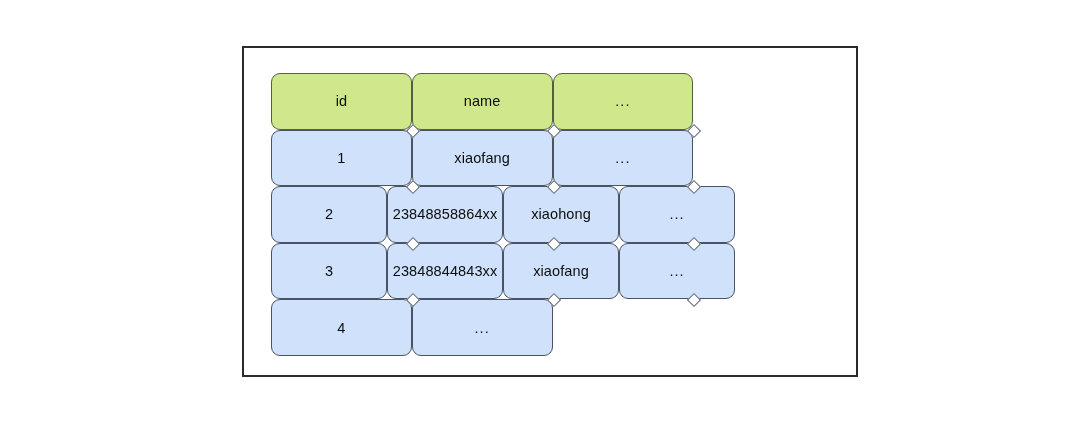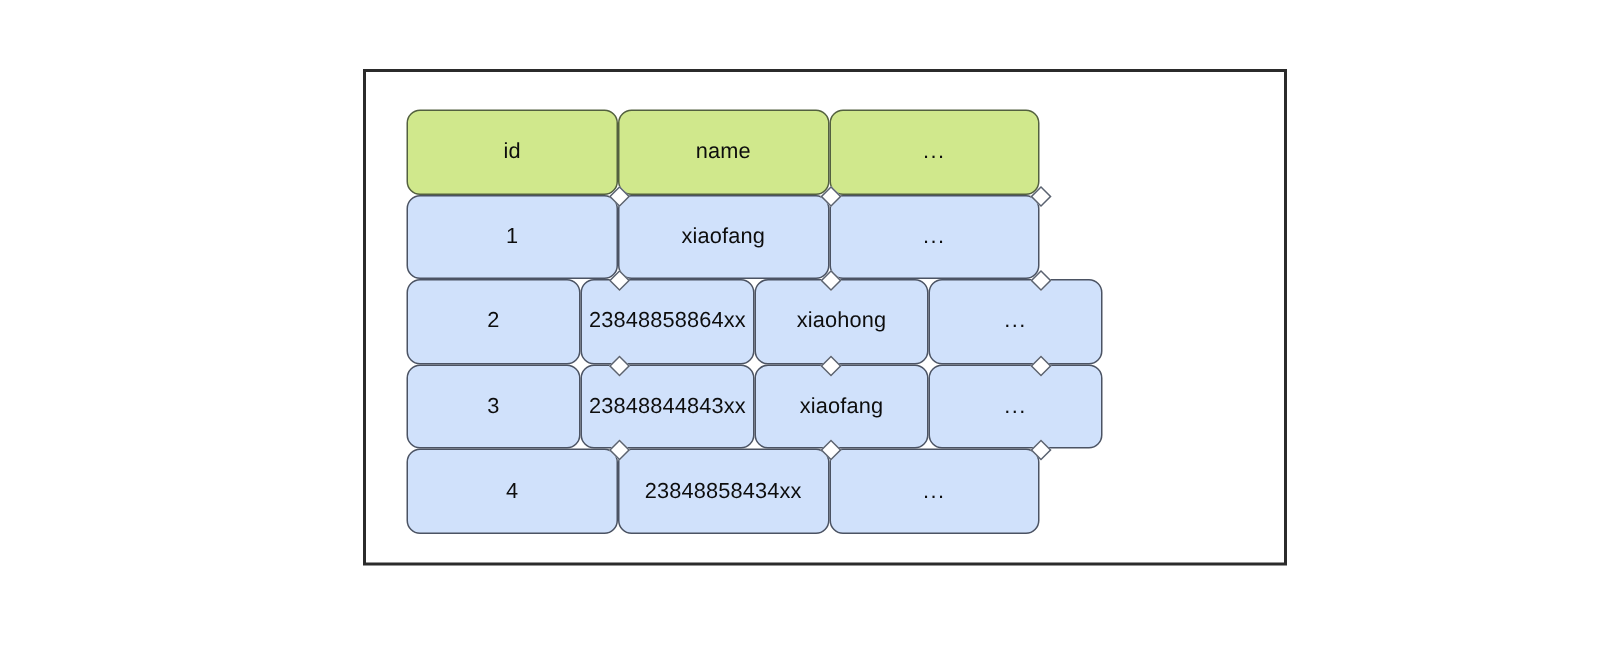--- a/index.html
+++ b/index.html
@@ -115,21 +115,20 @@
 
   <div class="table-row body-row">
     <div class="cell">3</div>
     <div class="cell">23848844843xx</div>
     <div class="cell">xiaofang</div>
     <div class="cell ellipsis">...</div>
   </div>
 
   <div class="table-row body-row">
     <div class="cell">4</div>
-    <div class="cell">23848858434xx</div>
     <div class="cell ellipsis">...</div>
   </div>
 
   <div id="diamond-layer">
       <div class="diamond" style="left: 136.75px; top: 52.6px;"></div>
       <div class="diamond" style="left: 277.5px; top: 52.6px;"></div>
       <div class="diamond" style="left: 418.25px; top: 52.6px;"></div>
       <div class="diamond" style="left: 136.75px; top: 109.2px;"></div>
       <div class="diamond" style="left: 277.5px; top: 109.2px;"></div>
       <div class="diamond" style="left: 418.25px; top: 109.2px;"></div>

